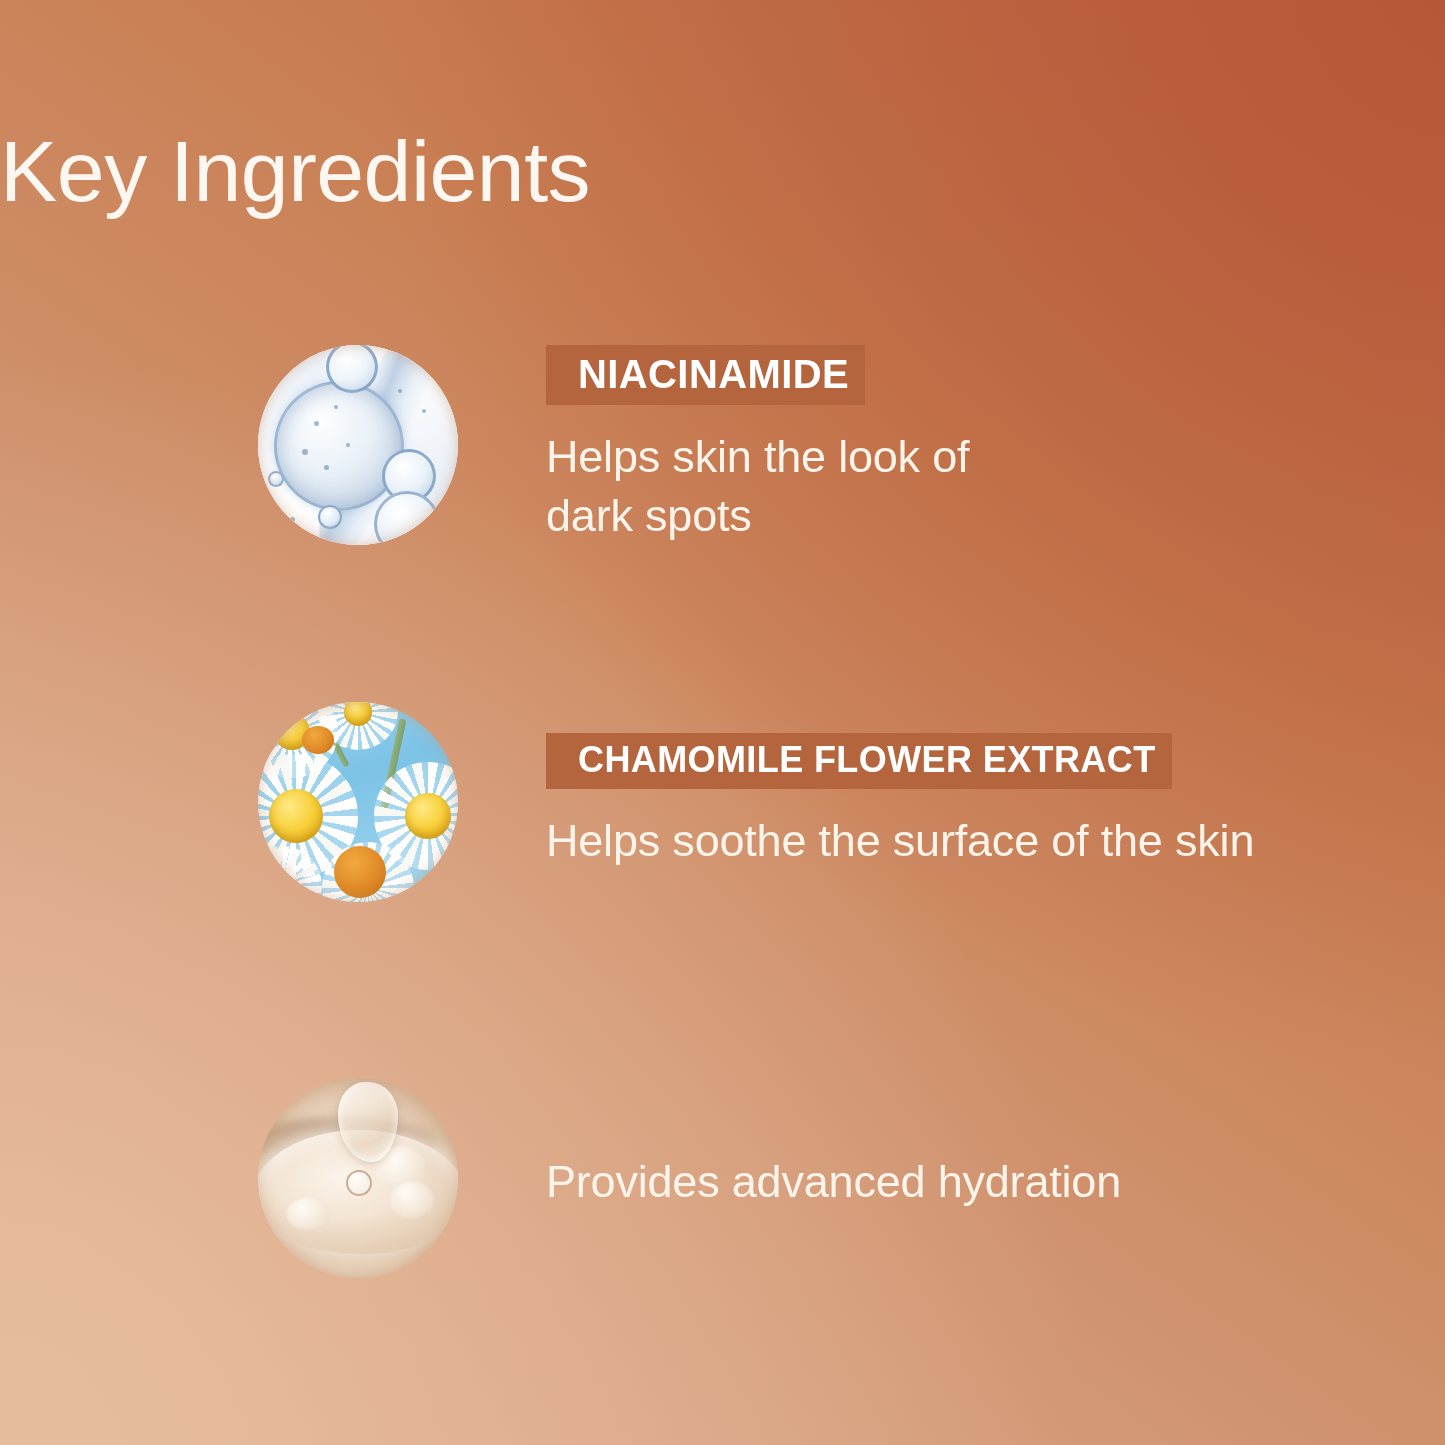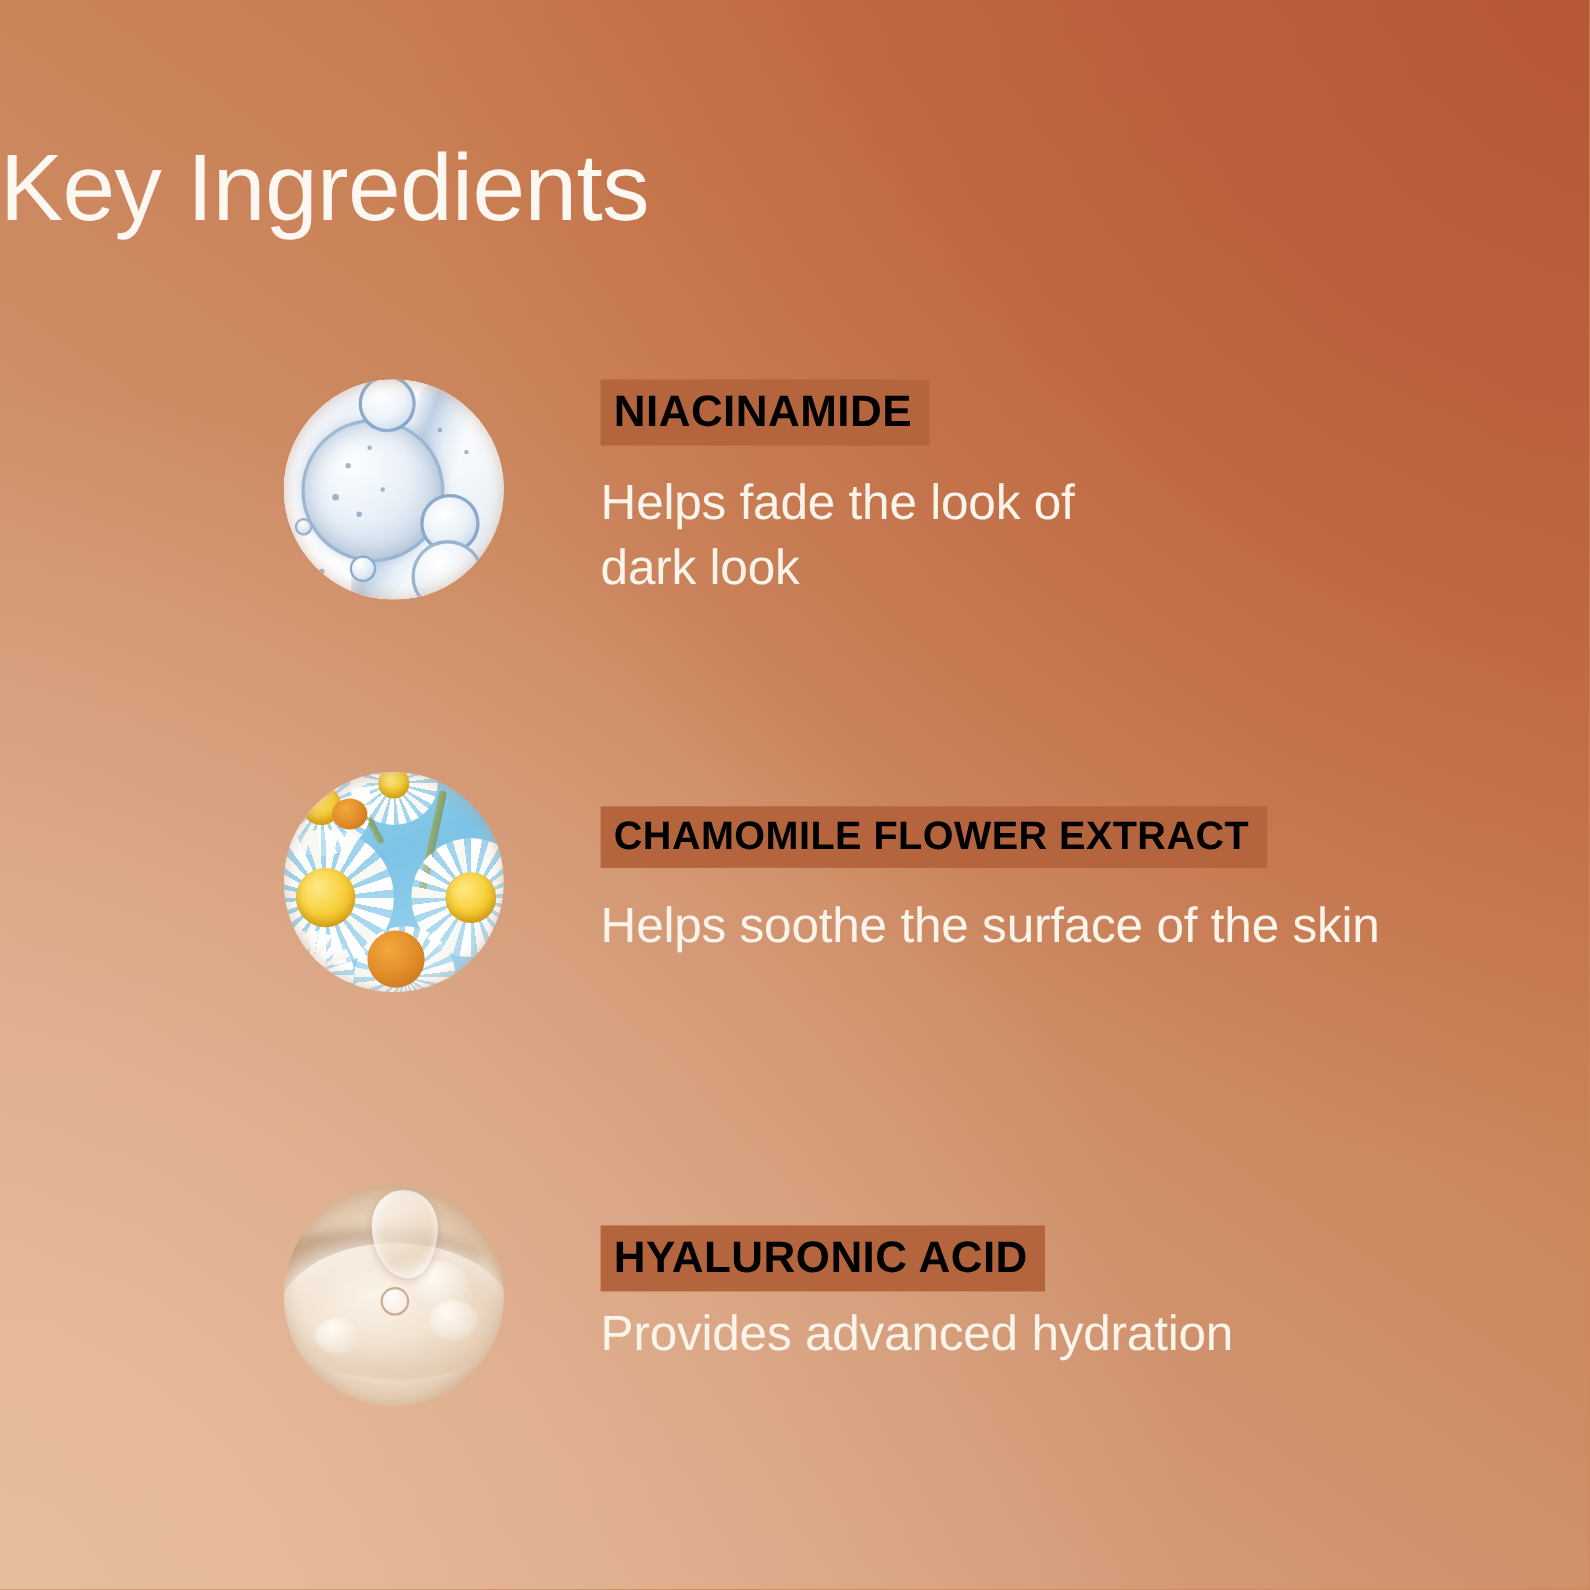--- a/index.html
+++ b/index.html
@@ -66,24 +66,24 @@
     flex: 1 1 auto;
     margin-left: 88px;
     display: flex;
     flex-direction: column;
     align-items: flex-start;
   }
 
   .ingredient-title {
     display: inline-block;
     background: #B4653D;
-    color: #000000;
+    color: #ffffff;
     font-weight: 700;
     letter-spacing: 0.4px;
-    padding: 9px 16px 11px 12px;
+    padding: 9px 16px 11px 32px;
     font-size: 40px;
     line-height: 1.0;
   }
   .row-2 .ingredient-title { font-size: 36px; }
   .row-3 .ingredient-title { font-size: 40px; }
 
   .ingredient-desc {
     color: #FBF4EB;
     font-weight: 300;
     font-size: 45px;
@@ -292,21 +292,21 @@
         <div class="speck" style="left:33%;top:60%;width:5px;height:5px;"></div>
         <div class="speck" style="left:70%;top:22%;width:4px;height:4px;"></div>
         <div class="speck" style="left:82%;top:32%;width:4px;height:4px;"></div>
         <div class="speck" style="left:16%;top:86%;width:5px;height:5px;"></div>
         <div class="edge-fade"></div>
       </div>
     </div>
 
     <div class="ingredient-text">
       <div class="ingredient-title">NIACINAMIDE</div>
-      <div class="ingredient-desc">Helps fade the look of dark look</div>
+      <div class="ingredient-desc">Helps skin the look of dark spots</div>
     </div>
   </div>
 
   <div class="ingredient-row row-2">
 
     <div class="ingredient-thumb">
       <div class="chamomile">
         <div class="stem" style="left:66%;top:8%;width:7px;height:46%;transform:rotate(12deg);"></div>
         <div class="stem" style="left:36%;top:4%;width:6px;height:30%;transform:rotate(-28deg);"></div>
 
@@ -359,18 +359,17 @@
         <div class="ha-blob" style="left:58%;top:34%;width:26%;height:22%;"></div>
         <div class="ha-blob" style="left:66%;top:52%;width:22%;height:18%;"></div>
         <div class="ha-blob" style="left:14%;top:60%;width:22%;height:16%;"></div>
         <div class="ha-drop"></div>
         <div class="ha-ring"></div>
         <div class="edge-fade"></div>
       </div>
     </div>
 
     <div class="ingredient-text">
-      <div class="ingredient-title">HYALURONIC ACID</div>
       <div class="ingredient-desc">Provides advanced hydration</div>
     </div>
   </div>
 
 </div>
 
 </body></html>

